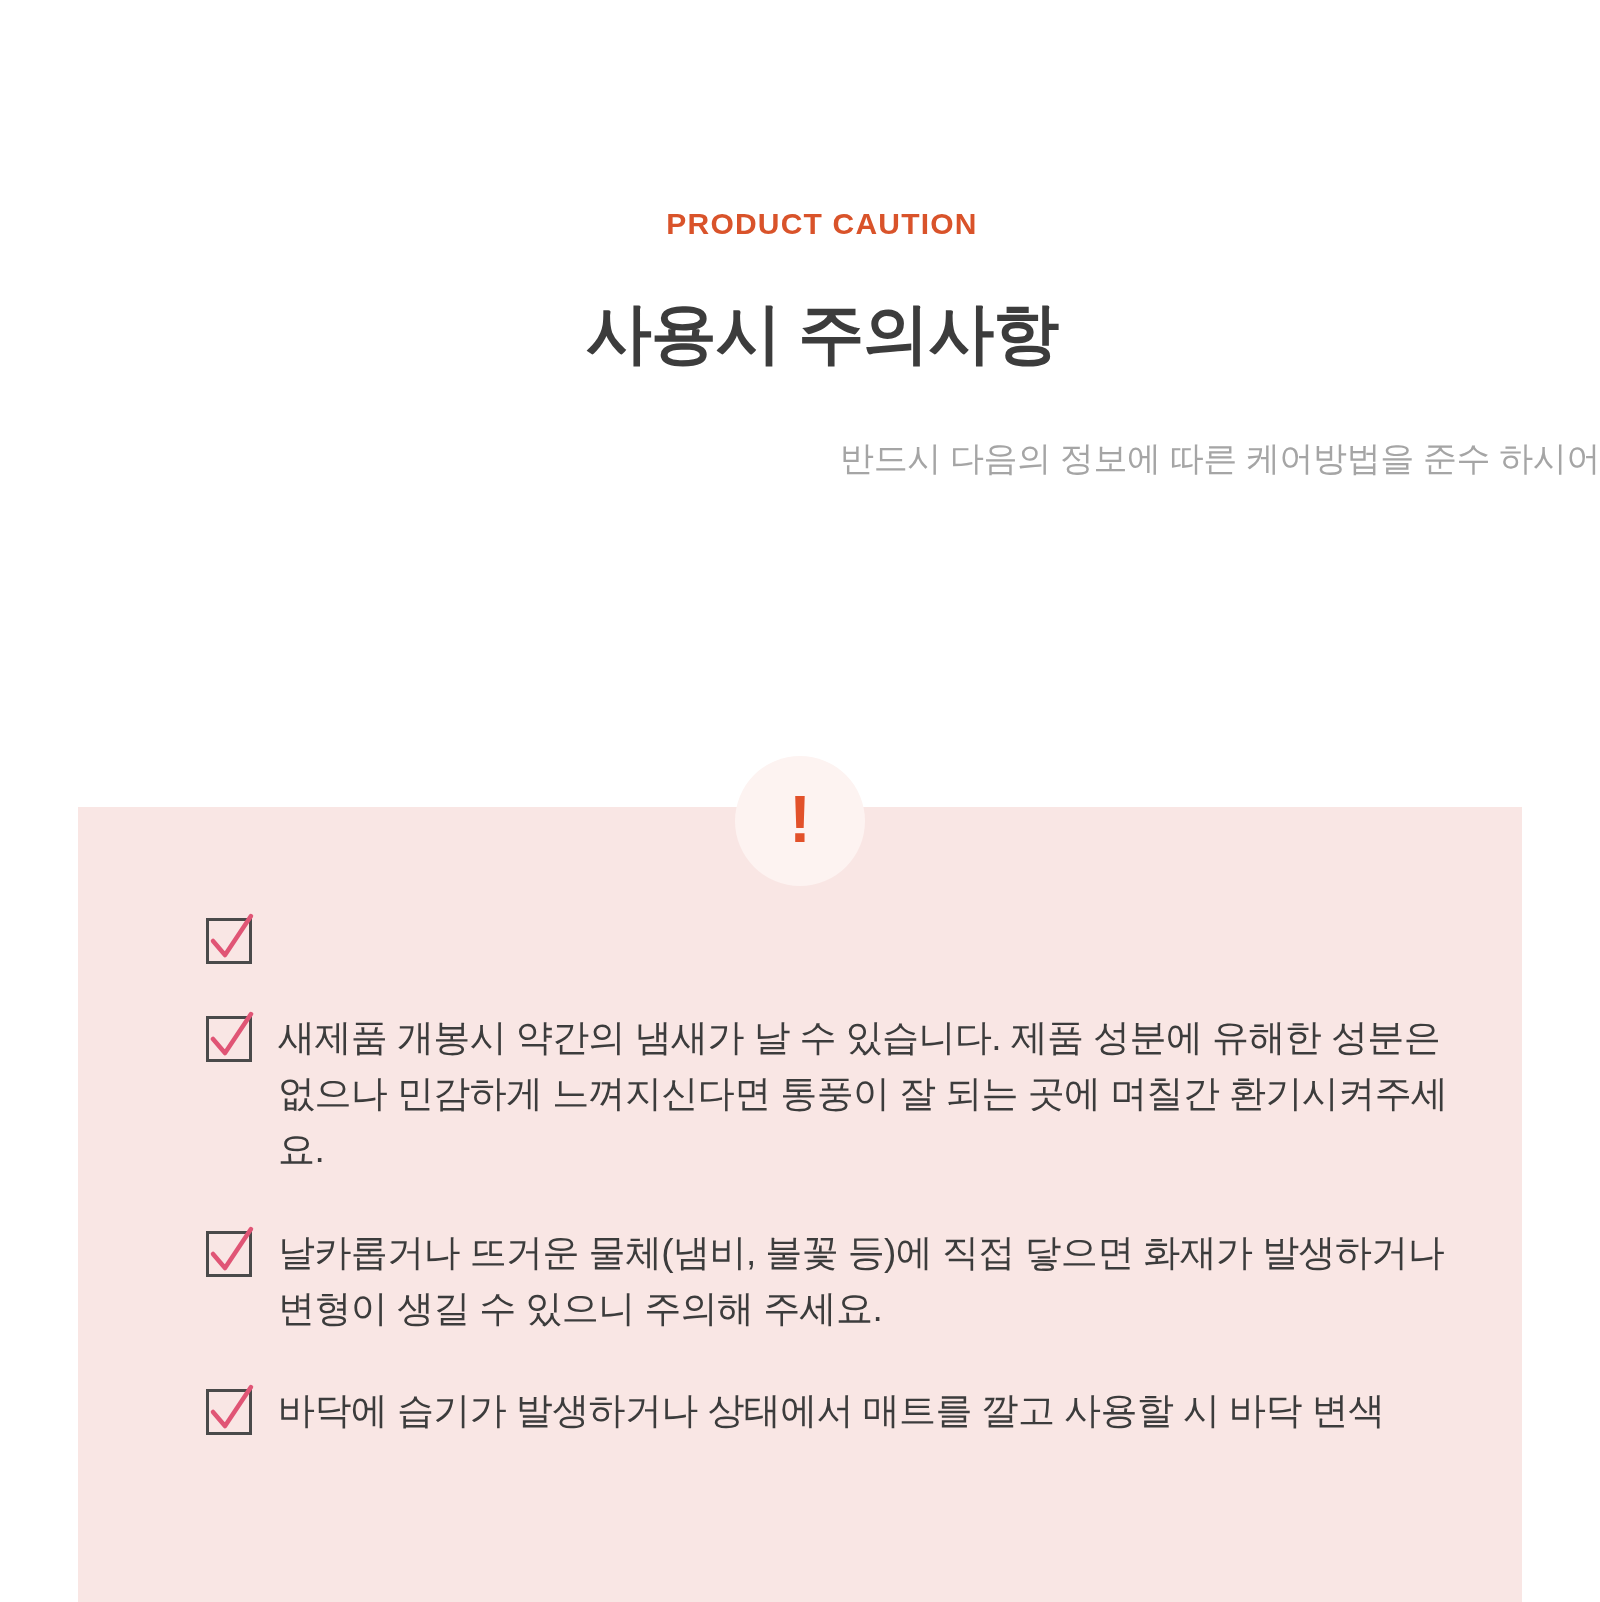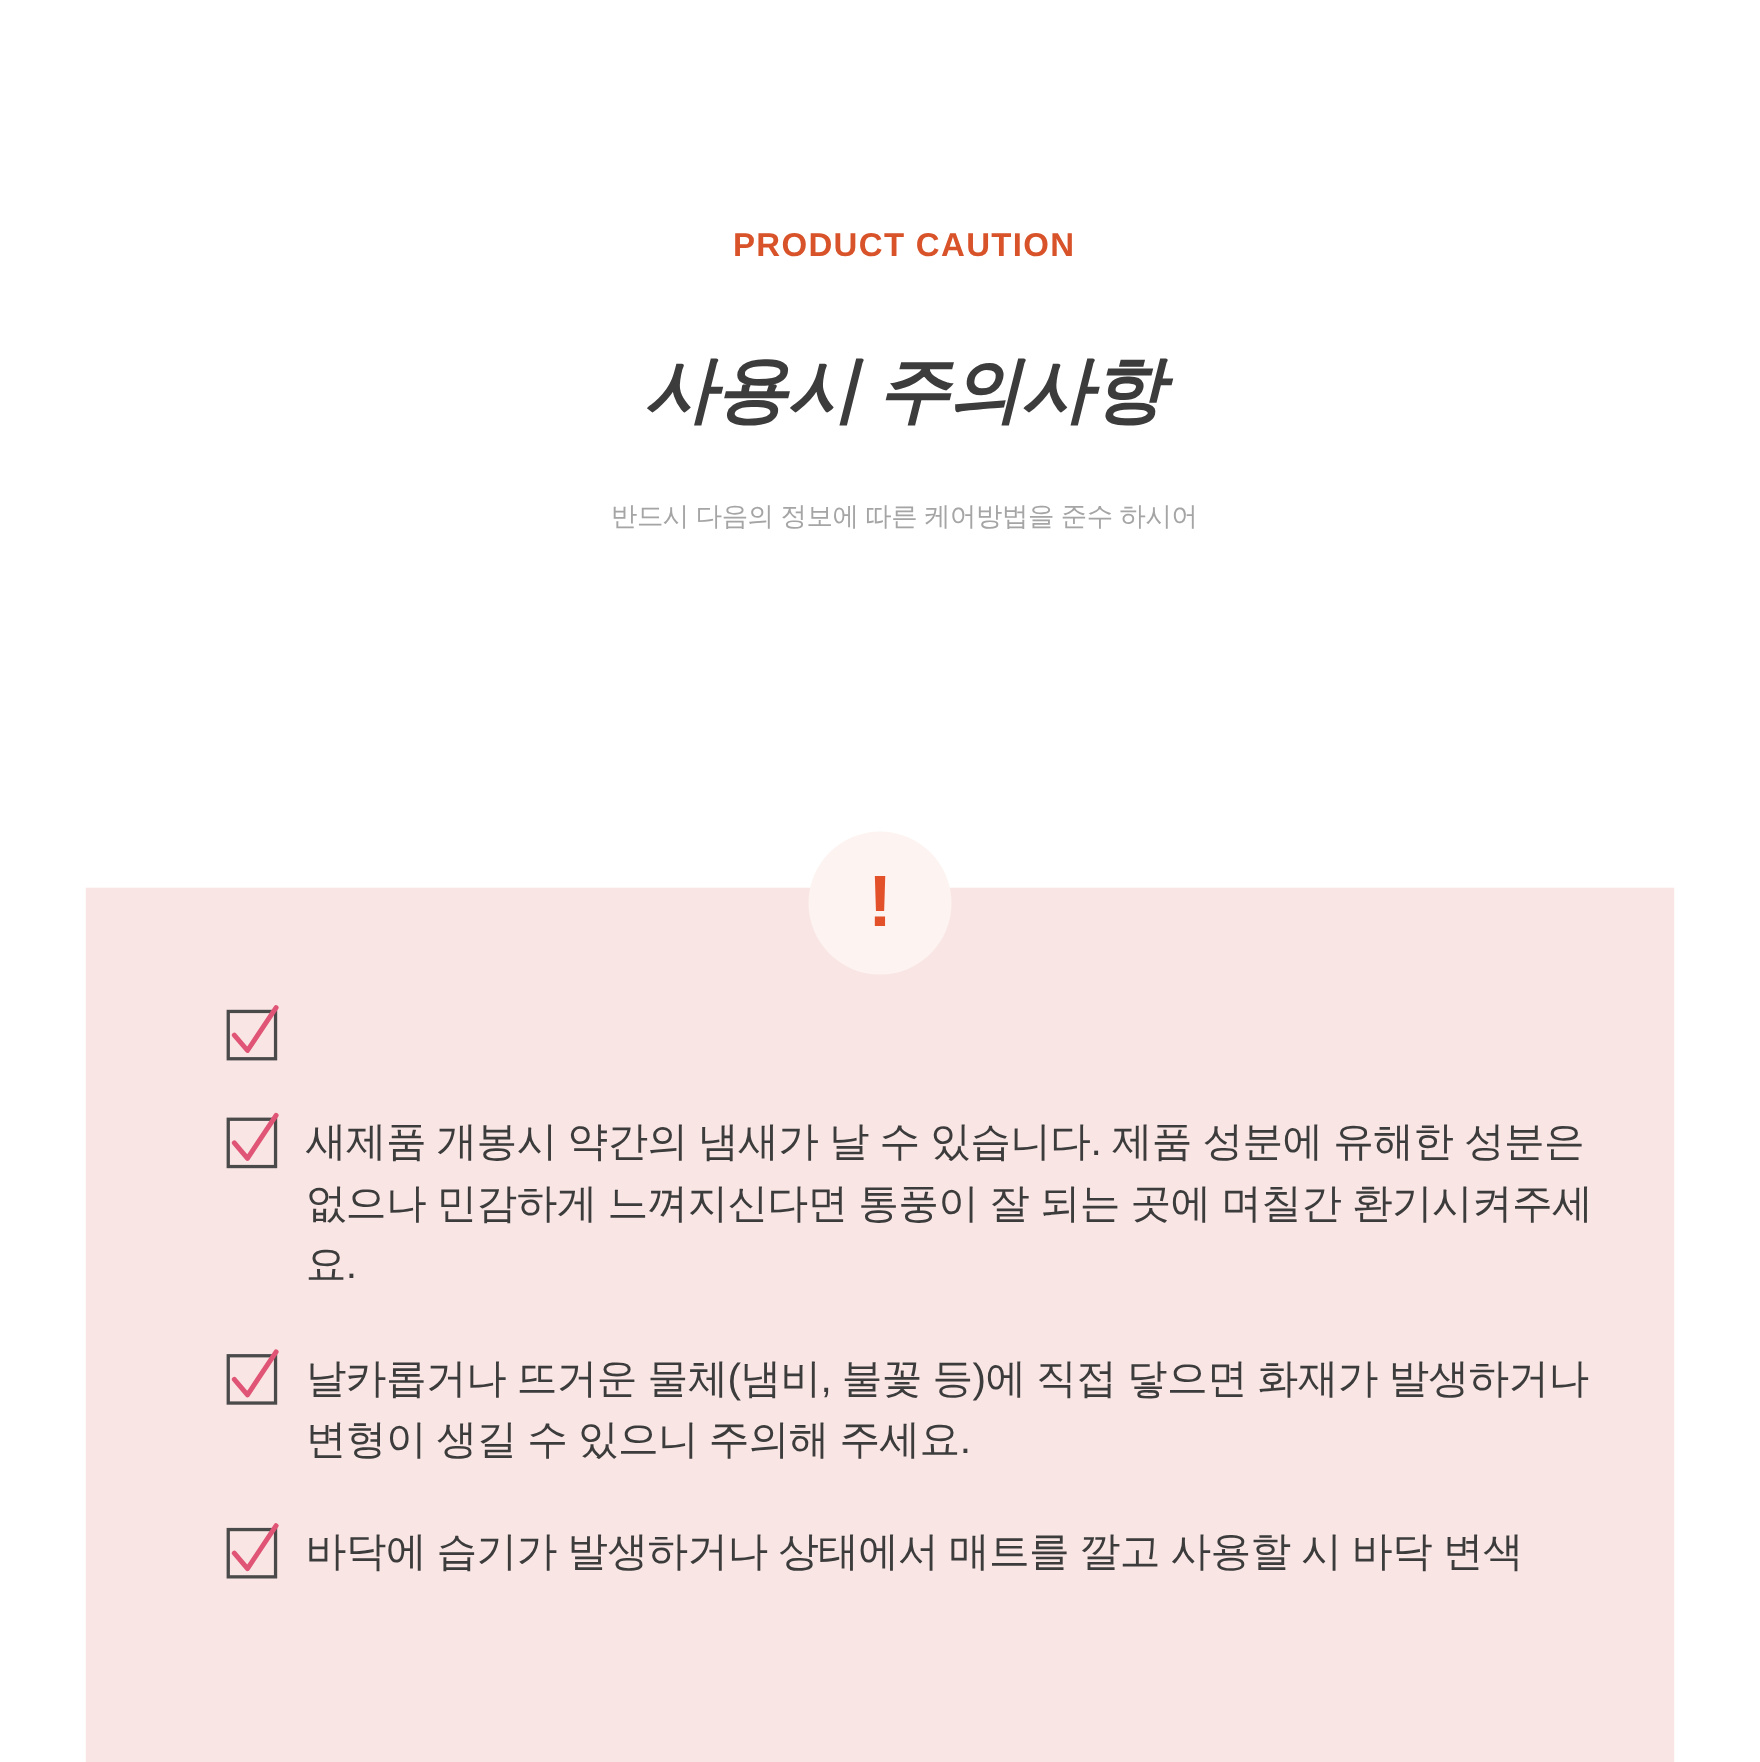--- a/index.html
+++ b/index.html
@@ -31,35 +31,35 @@
 
   .eyebrow {
     font-size: 30px;
     font-weight: bold;
     letter-spacing: 1.2px;
     color: #d9532a;
     line-height: 1.2;
   }
 
   .headline {
-    margin-top: 72px;
+    margin-top: 52px;
     font-size: 66px;
     font-weight: bold;
     color: #3c3c3c;
     letter-spacing: -1px;
     line-height: 1.2;
-    font-style: italic;
   }
 
   .subcopy {
     margin-top: 58px;
-    font-size: 24px;
+    font-size: 34px;
     color: #a5a5a5;
     line-height: 1.62;
     letter-spacing: -0.4px;
+    text-align: right;
   }
   .subcopy div { white-space: nowrap; }
 
   
   .panel-wrap {
     position: absolute;
     top: 807px;
     left: 0;
     width: 1600px;
     height: 795px;

